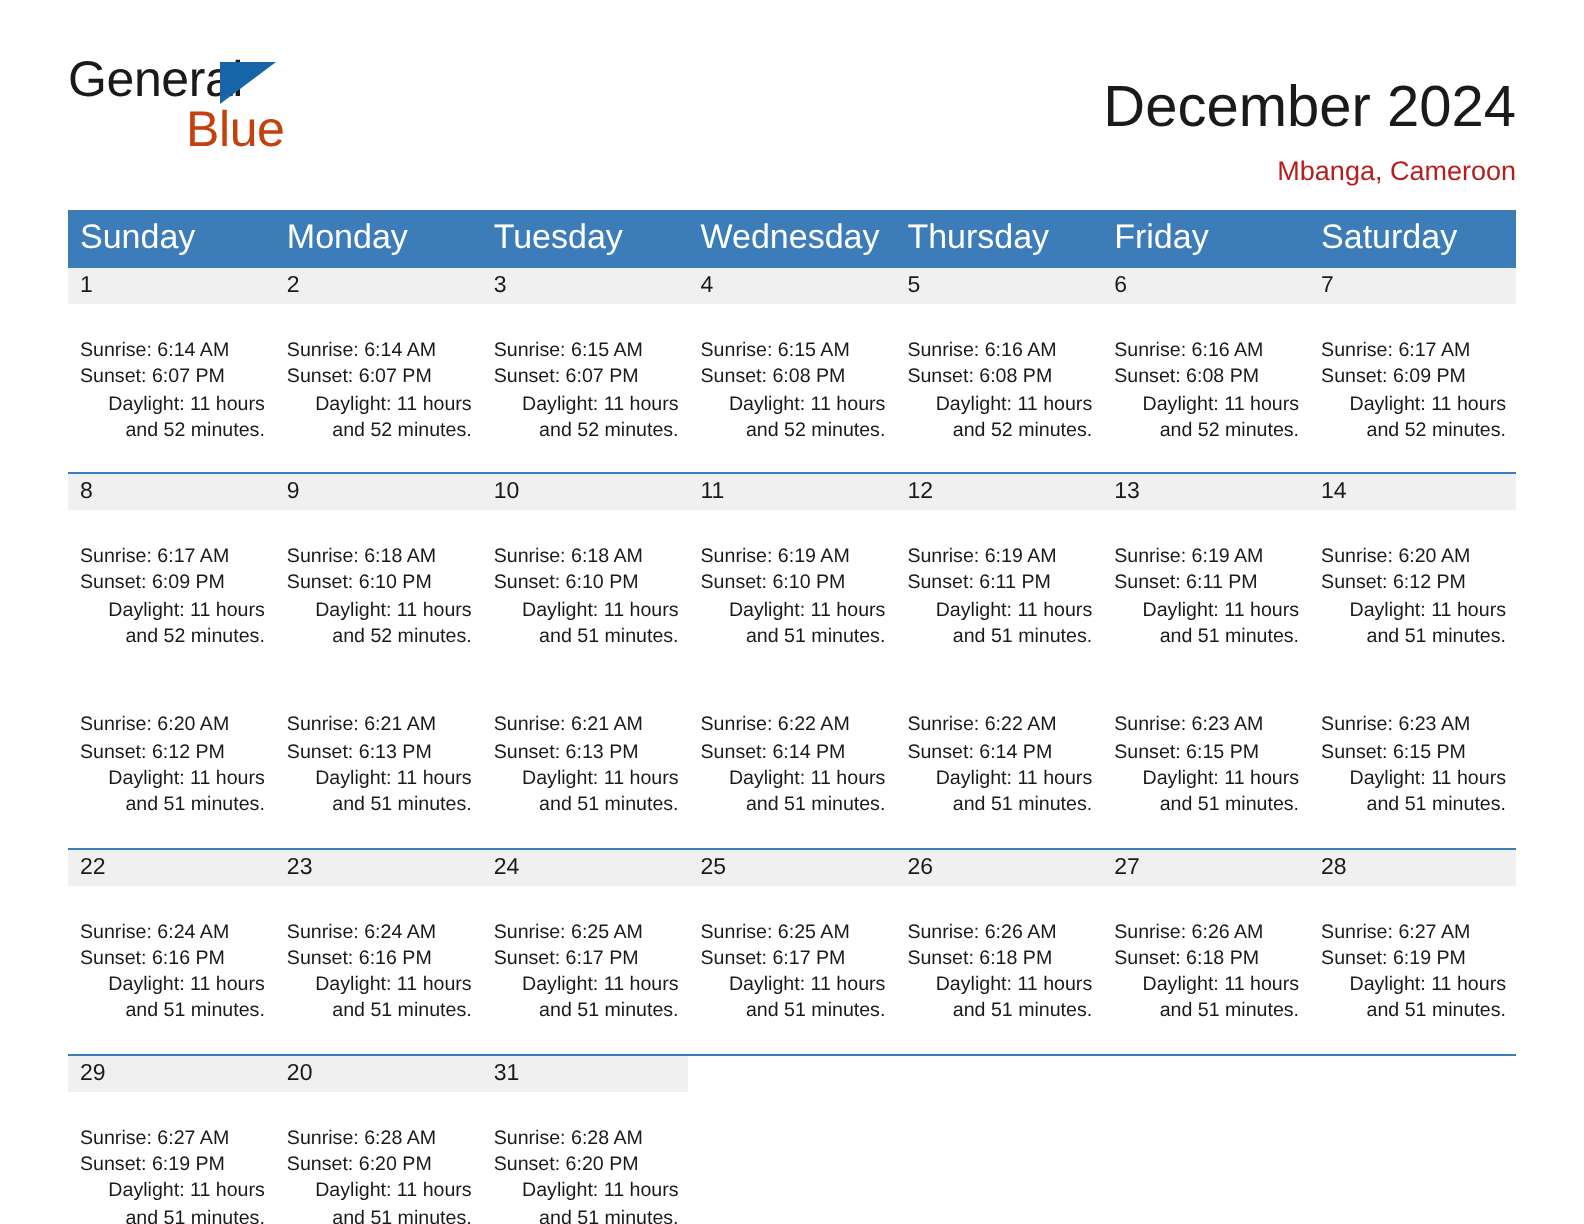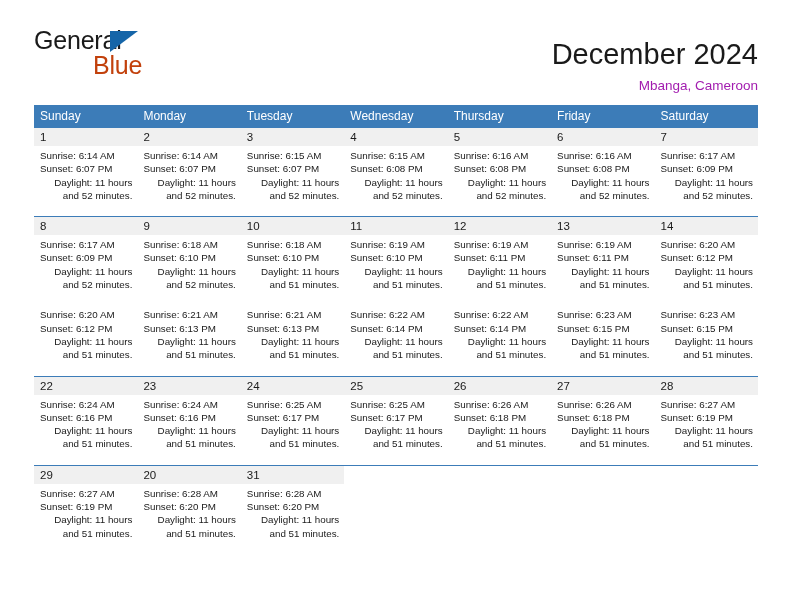--- a/index.html
+++ b/index.html
@@ -76,37 +76,37 @@
     font-size: 29px;
     line-height: 34px;
     color: #1a1a1a;
     white-space: nowrap;
     margin-top: 11px;
   }
   .cal-subtitle {
     margin-top: 7px;
     font-size: 13.5px;
     line-height: 16px;
-    color: #a21caf;
+    color: #b91c1c;
     white-space: nowrap;
   }
 
   
   .calendar {
     position: absolute;
     left: 34px;
     top: 105px;
     width: 724px;
     border-collapse: collapse;
     table-layout: fixed;
   }
   .calendar th {
     background: #3c7cb8;
     color: #ffffff;
-    font-size: 12px;
+    font-size: 17px;
     font-weight: normal;
     text-align: left;
     padding: 4px 0 5px 6px;
     height: 12px;
     border: none;
   }
   .daynum-row td {
     background: #f0f0f0;
     font-size: 11.5px;
     color: #1a1a1a;
@@ -115,21 +115,21 @@
     vertical-align: top;
   }
   .daynum-row.first-week td {
     border-top: none;
   }
   .info-row td {
     background: #ffffff;
     font-size: 9.8px;
     line-height: 13.3px;
     color: #1a1a1a;
-    padding: 3px 5px 14px 6px;
+    padding: 17px 5px 14px 6px;
     vertical-align: top;
     border: none;
   }
   .info-row td.empty-cell {
     background: #ffffff;
   }
   .daynum-row td.empty-cell {
     background: #ffffff;
   }
   .info-line {

